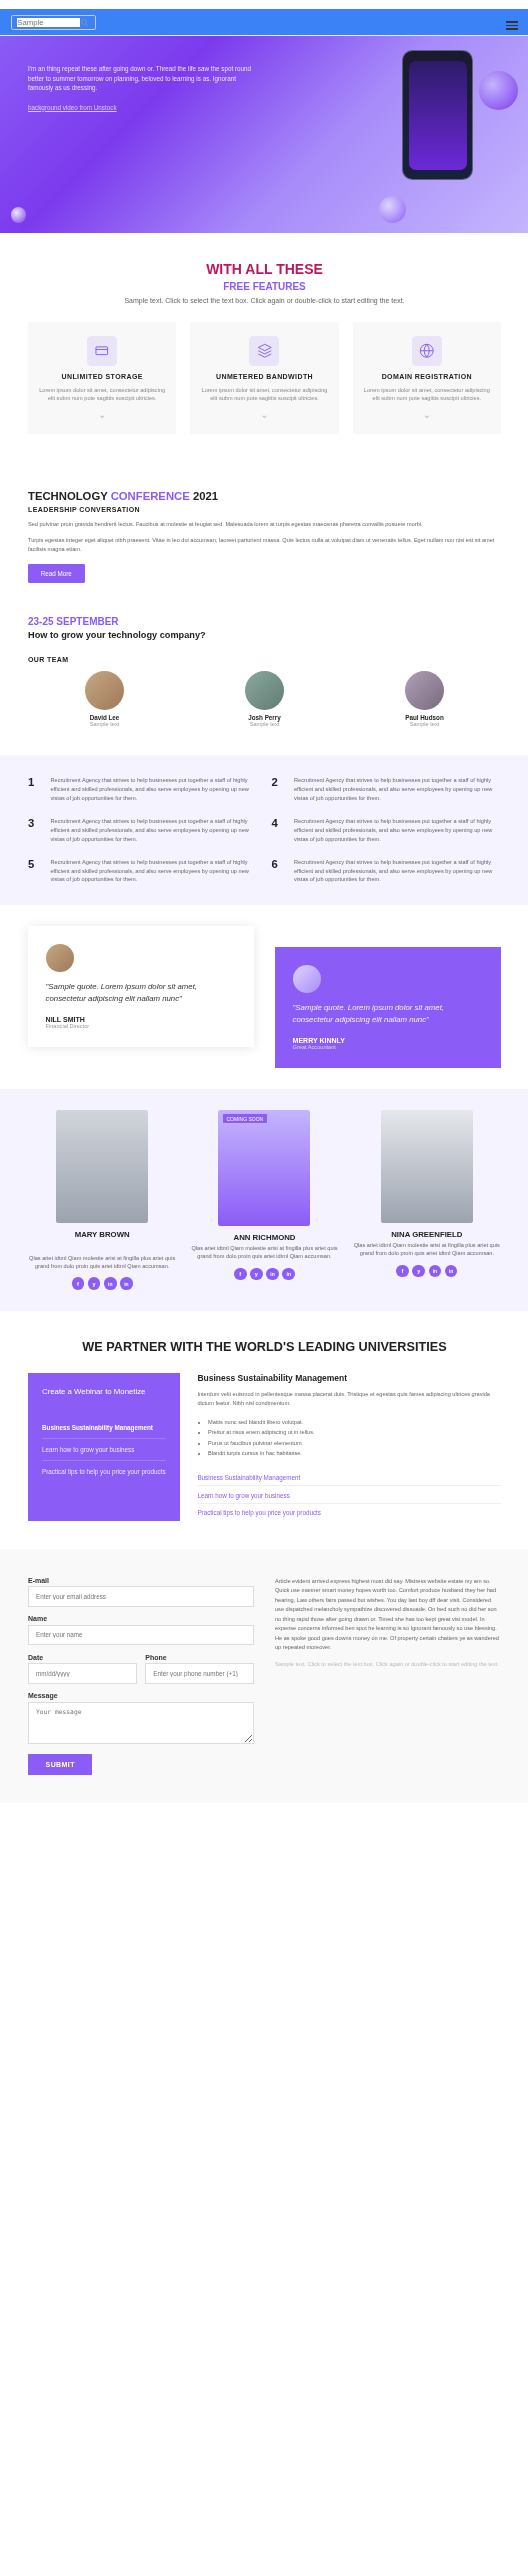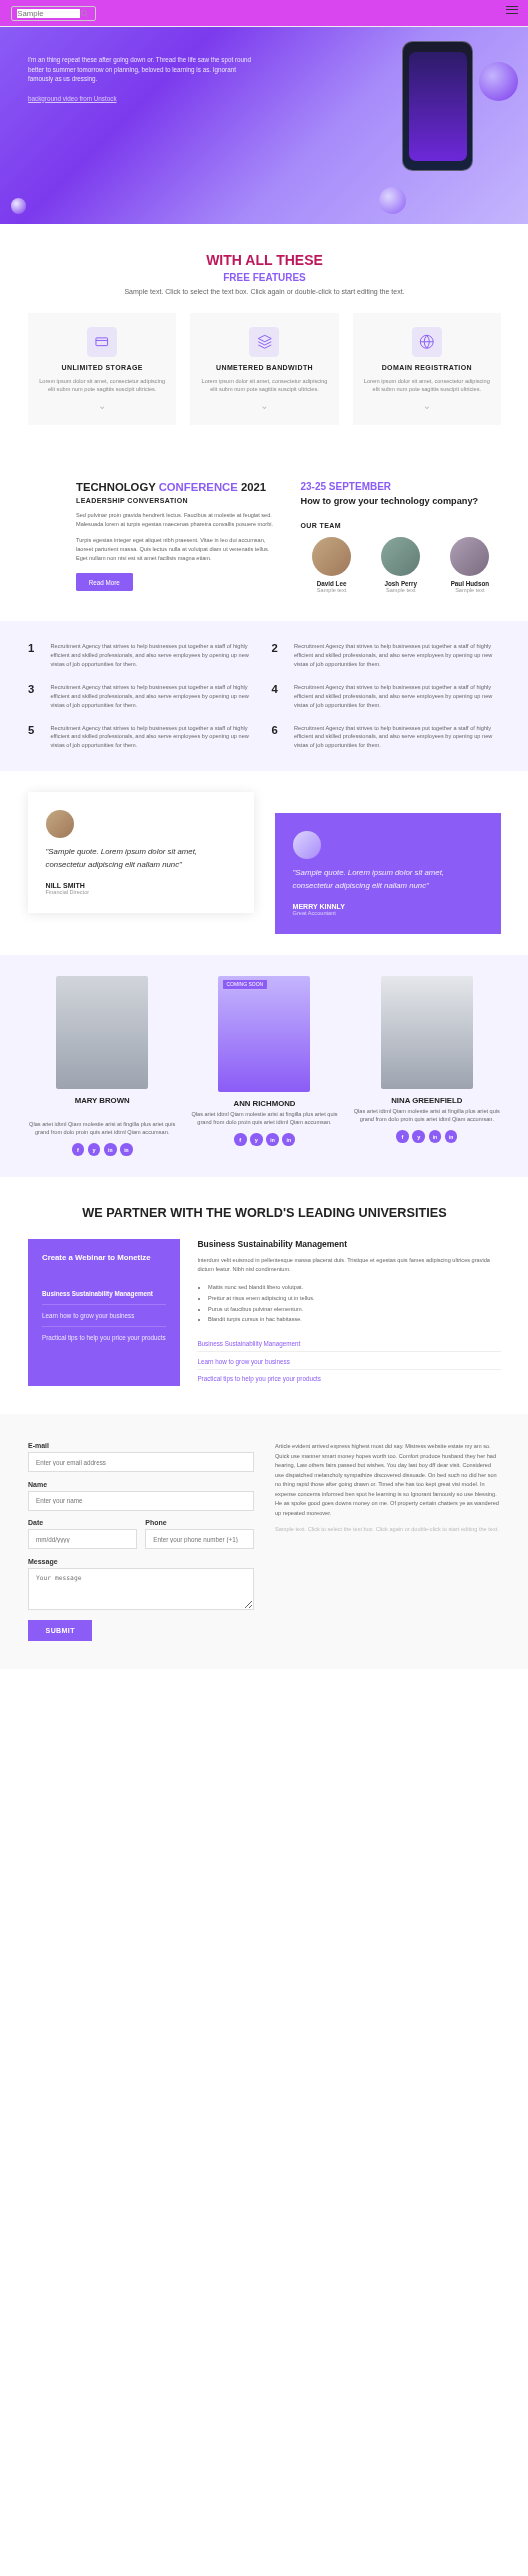--- a/index.html
+++ b/index.html
@@ -1,21 +1,21 @@
 <!DOCTYPE html>
 <html style="font-size:11.3px"><head>
   <meta charset="utf-8">
   <style>
     * { box-sizing: border-box; margin: 0; padding: 0; }
     body { font-family: Arial, sans-serif; width: 529px; background: #fff; overflow-x: hidden; }
   </style>
 </head>
 <body>
 
-<header style="background:#d946ef; padding:5.6px 10.6px; display:flex; align-items:flex-start; justify-content:space-between; border-bottom:0.7px solid #eee;">
+<header style="background:#3b82f6; padding:5.6px 10.6px; display:flex; align-items:flex-end; justify-content:space-between; border-bottom:0.7px solid #eee;margin-top:9px;">
   <div style="display:flex; align-items:center; border:0.7px solid #ccc; border-radius:2.1px; padding:2.1px 5.6px; width:85px;">
     <input type="text" style="border: none; outline: none; font-size: 7.8px; width: 63px;" placeholder="Sample">
     <svg width="8.5" height="8.5" viewBox="0 0 24 24" fill="#999">
         <circle cx="11" cy="11" r="7" stroke="#999" stroke-width="2" fill="none"></circle>
         <line x1="16.5" y1="16.5" x2="22" y2="22" stroke="#999" stroke-width="2"></line>
       </svg>
   </div>
   <div style="display:flex; flex-direction:column; gap:2.1px; cursor:pointer;">
     <span style="display:block; width:12.7px; height:1.4px; background:#333;"></span>
     <span style="display:block; width:12.7px; height:1.4px; background:#333;"></span>
@@ -77,21 +77,21 @@
           </svg>
       </div>
       <div style="font-size:7px; font-weight:700; color:#222; margin-bottom:5.6px; text-transform:uppercase; letter-spacing:0.4px;">DOMAIN REGISTRATION</div>
       <p style="font-size:5.6px; color:#888; line-height:1.5;">Lorem ipsum dolor sit amet, consectetur adipiscing elit subm num pote sagittis suscipit ultricies.</p>
       <div style="margin-top:7px; color:#bbb; font-size:10px; cursor:pointer;">⌄</div>
     </div>
 
   </div>
 </section>
 
-<section style="padding:28px; display:grid; grid-template-columns:1fr 1fr; gap:24px;margin-left:48px;">
+<section style="padding:28px; display:grid; grid-template-columns:1fr; gap:33px;">
   <div>
     <div style="font-size:11.3px; font-weight:700; color:#222; margin-bottom:3.5px;"><span style="color:#222;">TECHNOLOGY</span> <span style="color:#8b5cf6;">CONFERENCE</span> <span style="color:#222;">2021</span></div>
     <div style="font-size:7px; font-weight:700; color:#222; text-transform:uppercase; margin-bottom:7px; letter-spacing:0.4px;">LEADERSHIP CONVERSATION</div>
     <p style="font-size:5.6px; color:#666; line-height:1.6; margin-bottom:7px;">Sed pulvinar proin gravida hendrerit lectus. Faucibus at molestie at feugiat sed. Malesuada lorem at turpis egestas maecenas pharetra convallis posuere morbi.</p>
     <p style="font-size:5.6px; color:#666; line-height:1.6; margin-bottom:10.6px;">Turpis egestas integer eget aliquet nibh praesent. Vitae in leo dui accumsan, laoreet parturient massa. Quis lectus nulla at volutpat diam ut venenatis tellus. Eget nullam non nisi est sit amet facilisis magna etiam.</p>
     <button style="background:#8b5cf6; color:#fff; border:none; padding:5.6px 12.7px; font-size:6.3px; border-radius:1.4px; cursor:pointer;">Read More</button>
   </div>
   <div>
     <div style="font-size:10px; color:#8b5cf6; font-weight:600; margin-bottom:3.5px;">23-25 SEPTEMBER</div>
     <h3 style="font-size:9.2px; font-weight:700; color:#222; margin-bottom:14px; line-height:1.3;">How to grow your technology company?</h3>
@@ -220,21 +220,21 @@
           <span style="color:#fff; font-size:5px; font-weight:700;">in</span>
         </div>
     </div>
   </div>
 </section>
 
 <section style="background:#fff; padding:28px;">
   <h2 style="font-size:12.7px; font-weight:700; color:#222; text-align:center; margin-bottom:17.6px; text-transform:uppercase; line-height:1.3;">WE PARTNER WITH THE WORLD'S LEADING UNIVERSITIES</h2>
   <div style="display:grid; grid-template-columns:1fr 2fr; gap:17.6px;">
     <div style="background:#8b5cf6; padding:14px;">
-      <div style="font-size:7.8px; font-weight:700; color:#fff; margin-bottom:21px;">Create a Webinar to Monetize</div>
+      <div style="font-size:7.8px; font-weight:400; color:#fff; margin-bottom:21px;">Create a Webinar to Monetize</div>
       <div style="padding:7px 0; border-bottom:0.7px solid rgba(255,255,255,0.2); font-size:6.3px; color:#fff; font-weight:700; cursor:pointer;">Business Sustainability Management</div>
       <div style="padding:7px 0; border-bottom:0.7px solid rgba(255,255,255,0.2); font-size:6.3px; color:rgba(255,255,255,0.85); cursor:pointer;">Learn how to grow your business</div>
       <div style="padding:7px 0; font-size:6.3px; color:rgba(255,255,255,0.85); cursor:pointer;">Practical tips to help you price your products</div>
     </div>
     <div>
       <div style="font-size:8.5px; font-weight:700; color:#222; margin-bottom:7px;">Business Sustainability Management</div>
       <p style="font-size:5.6px; color:#666; line-height:1.6; margin-bottom:8.5px;">Interdum velit euismod in pellentesque massa placerat duis. Tristique et egestas quis fames adipiscing ultrices gravida dictum featur. Nibh nisl condimentum.</p>
       <ul style="margin-bottom:10.6px; padding-left:10.6px;">
         <li style="font-size:5.6px; color:#666; line-height:1.9;">Mattis nunc sed blandit libero volutpat.</li>
         <li style="font-size:5.6px; color:#666; line-height:1.9;">Prettur at risus enem adipiscing ut in tellus.</li>

